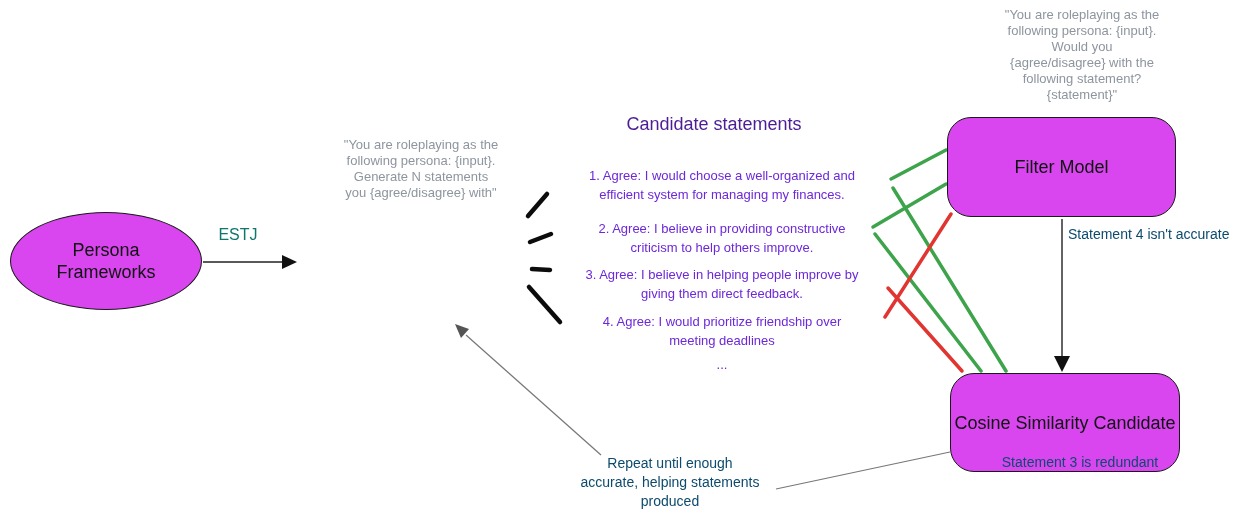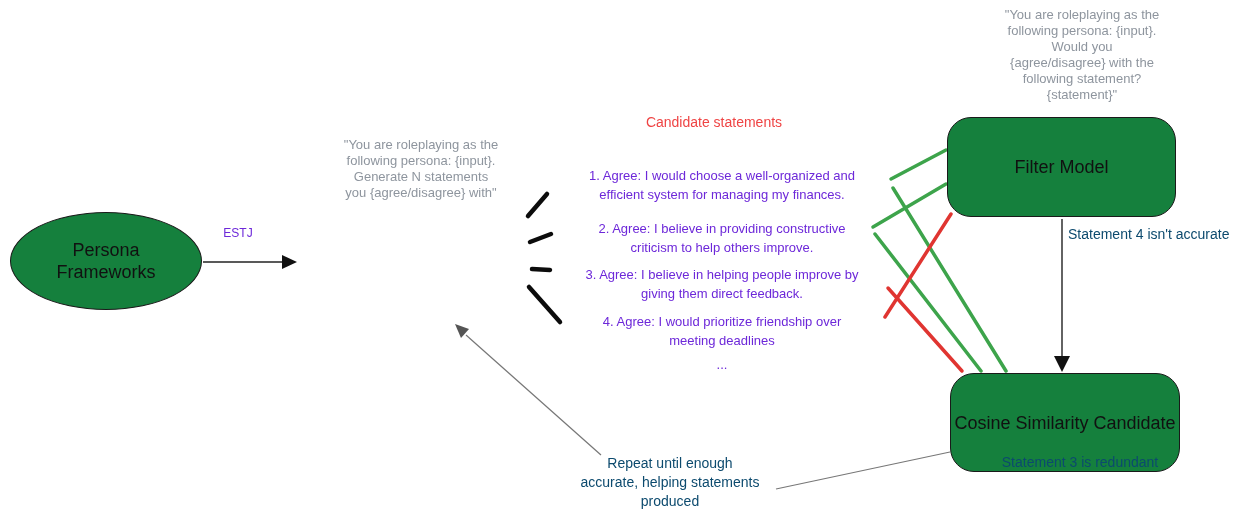--- a/index.html
+++ b/index.html
@@ -28,21 +28,21 @@
   .green-line { stroke: var(--green); stroke-width: 3.5; stroke-linecap: round; fill: none; }
   .red-line   { stroke: var(--red);   stroke-width: 3.5; stroke-linecap: round; fill: none; }
   .black-tick { stroke: #0c0c0c; stroke-width: 4.5; stroke-linecap: round; fill: none; }
   .thin-black { stroke: #222222; stroke-width: 1.4; fill: none; }
   .thin-gray  { stroke: var(--gray-line); stroke-width: 1.2; fill: none; }
   .head-black { fill: #111111; stroke: none; }
   .head-gray  { fill: #555555; stroke: none; }
 
   .node {
     position: absolute;
-    background: #15803d;
+    background: #d946ef;
     border: 1.4px solid var(--border);
     display: flex;
     align-items: center;
     justify-content: center;
     text-align: center;
     font-size: 18px;
     line-height: 22px;
   }
   .rounded { border-radius: 24px; }
   .ellipse-node { border-radius: 50%; }
@@ -56,30 +56,30 @@
     color: var(--gray-text);
     font-size: 13px;
     line-height: 16px;
   }
   .stmt {
     font-size: 13px;
     line-height: 19px;
     color: #6d28d9;
   }
   .section-title {
-    font-size: 14px;
-    color: #ef4444;
+    font-size: 18px;
+    color: #4c1d95;
   }
   .note {
     font-size: 14px;
     color: #0c4a6e;
   }
   .edge-label {
-    font-size: 12px;
-    color: #6d28d9;
+    font-size: 16px;
+    color: #0f766e;
   }
 </style>
 </head>
 <body>
 
 <div class="canvas">
 
   <svg class="lines-layer" viewBox="0 0 1242 522" xmlns="http://www.w3.org/2000/svg">
 
     <g>

